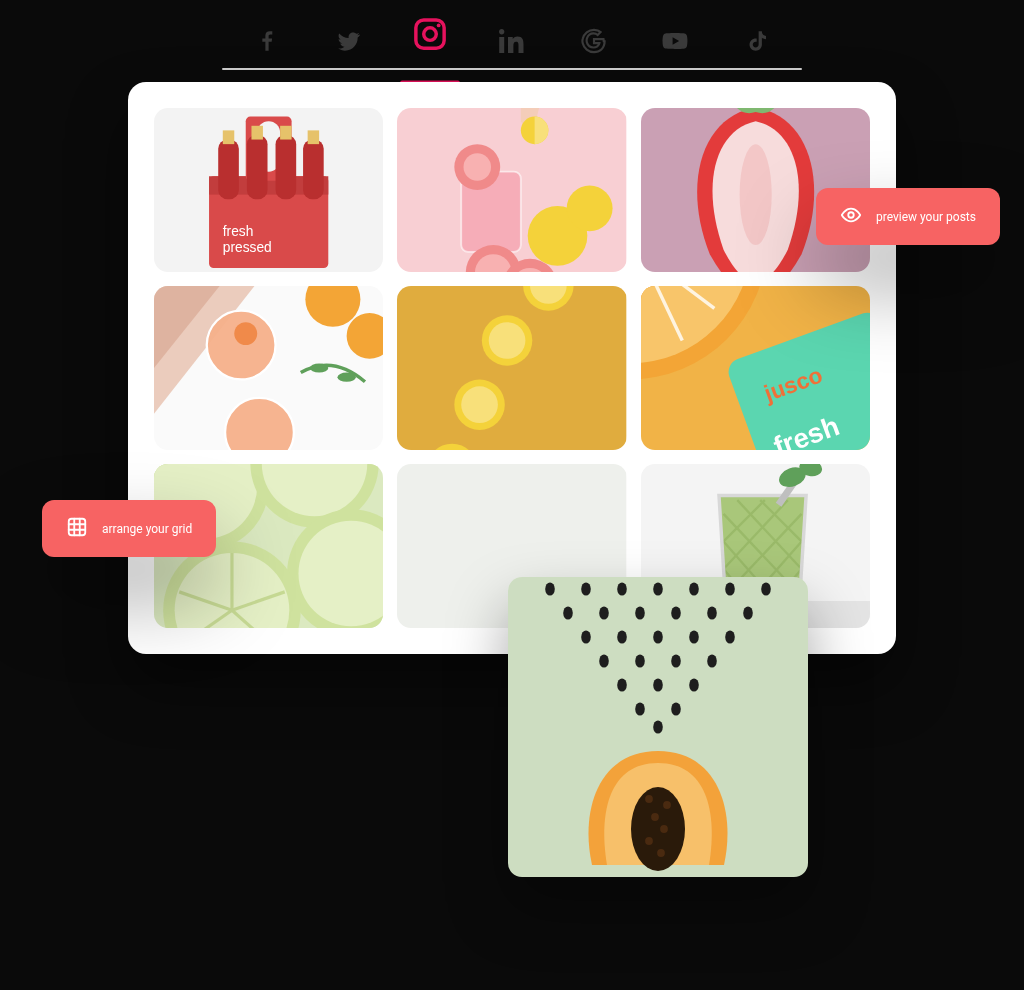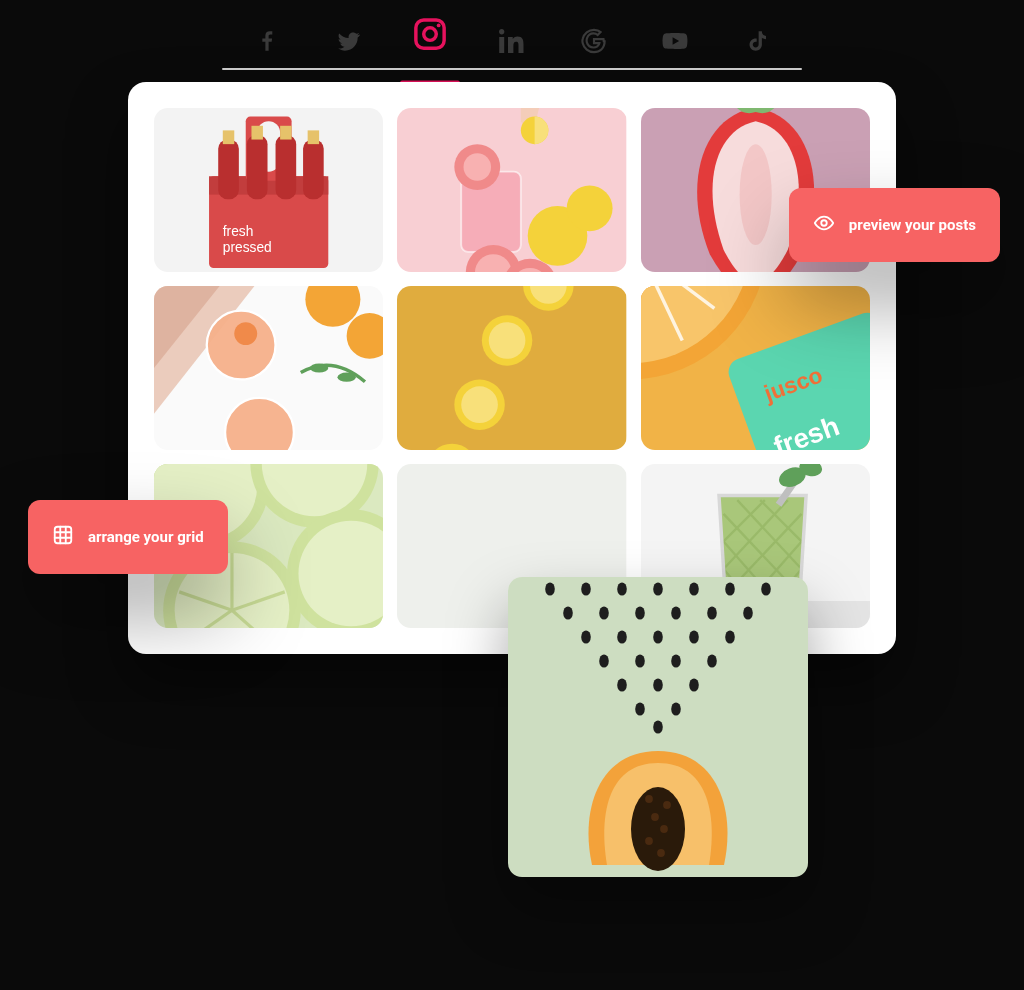--- a/index.html
+++ b/index.html
@@ -58,26 +58,26 @@
   
   .floating-tile{
     position:absolute;left:380px;top:495px;width:300px;height:300px;
     border-radius:14px;overflow:hidden;box-shadow:0 30px 60px rgba(0,0,0,0.35);
     transform:rotate(0deg);
   }
   .floating-tile svg{width:100%;height:100%;display:block;}
   
   .pill{
     position:absolute;display:flex;align-items:center;gap:14px;
-    background:var(--accent);color:#fff;font-size:15px;font-weight:700;
-    padding:24px 24px;border-radius:12px;box-shadow:var(--shadow-soft);
+    background:var(--accent);color:#fff;font-size:12px;font-weight:400;
+    padding:16px 24px;border-radius:12px;box-shadow:var(--shadow-soft);
     cursor:pointer;
   }
   .pill svg{width:22px;height:22px;stroke:#fff;fill:none;stroke-width:2;}
-  .pill-left{left:28px;top:500px;}
+  .pill-left{left:42px;top:500px;}
   .pill-right{right:24px;top:188px;}
 </style>
 </head>
 <body>
 
 <div class="stage">
 
   <div class="tabrow">
     <div class="tab">
       <span>

